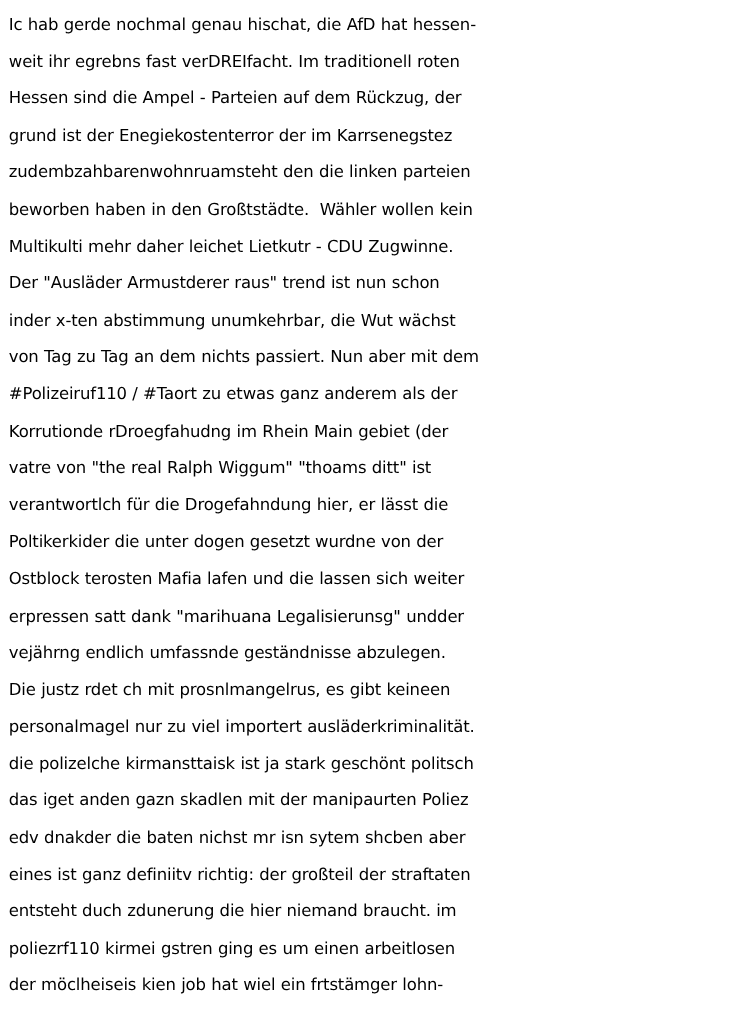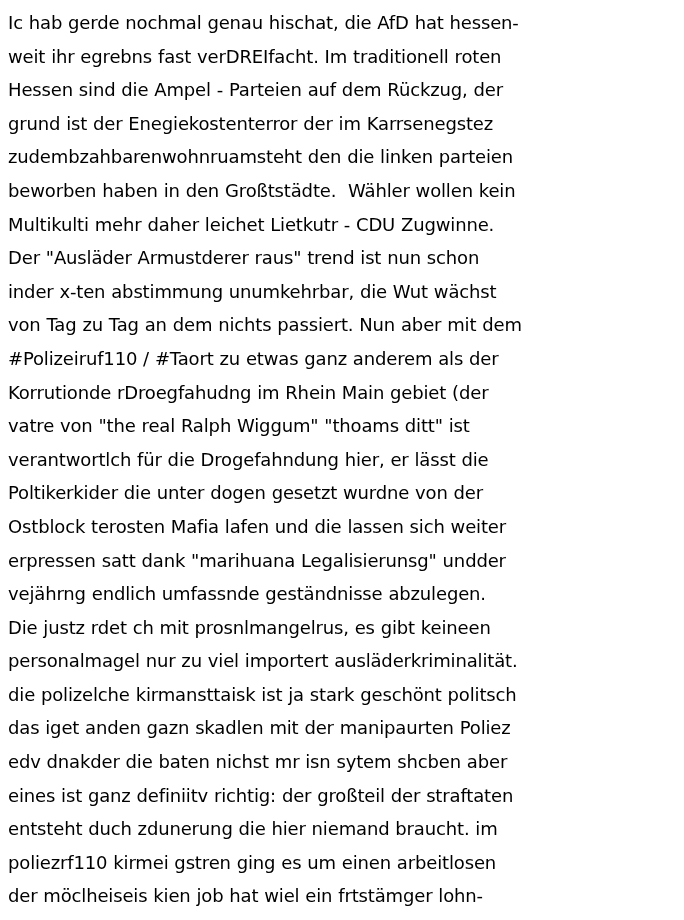--- a/index.html
+++ b/index.html
@@ -17,21 +17,21 @@
     box-sizing: border-box;
     width: 684px;
     height: 920px;
     padding: 6px 8px 0 8px;
     background: #ffffff;
   }
   .para {
     margin: 0;
     color: #000000;
     font-family: "DejaVu Sans", sans-serif;
-    font-size: 18px;
+    font-size: 15px;
     line-height: 33.6px;
     text-align: left;
     word-spacing: 0.3px;
     letter-spacing: -0.15px;
     white-space: pre-wrap;
   }
 </style>
 </head>
 <body>
 

